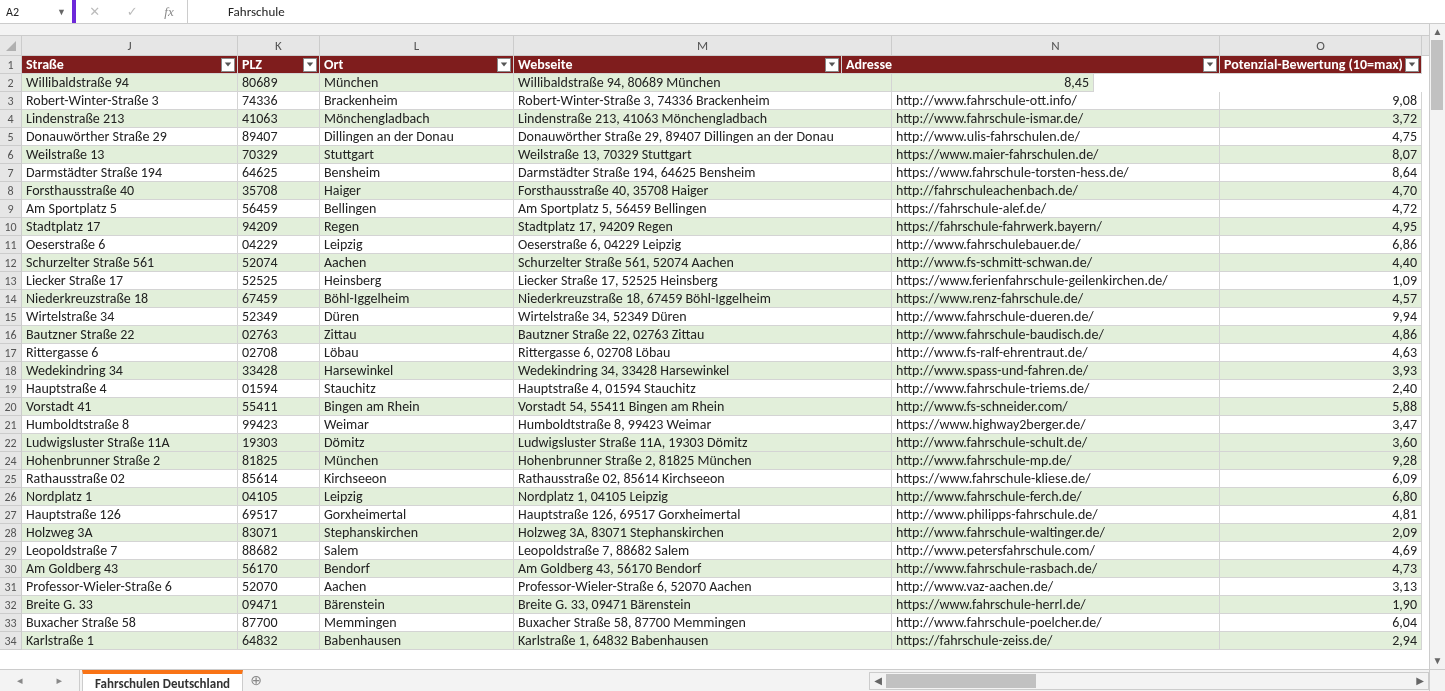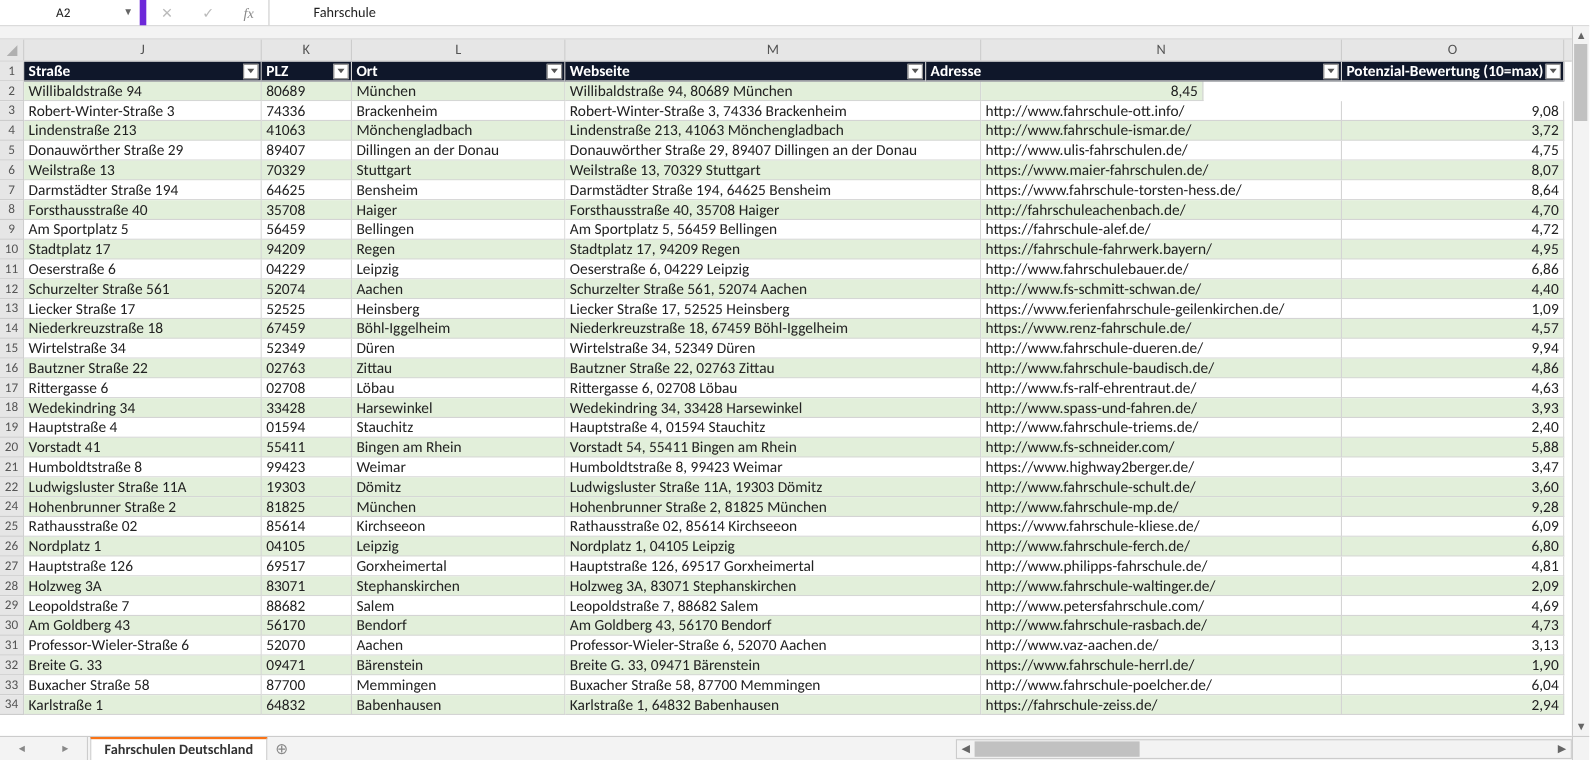--- a/index.html
+++ b/index.html
@@ -1,57 +1,57 @@
 <!DOCTYPE html>
 <html><head>
 <meta charset="utf-8">
 <style>
   * { box-sizing: border-box; margin: 0; padding: 0; }
   body { font-family: Calibri, Arial, sans-serif; font-size: 14px; background: #fff; overflow: hidden; width: 1445px; height: 691px; position: relative; color: #222; }
 
   
   .formula-bar { height: 24px; border-bottom: 1px solid #ccc; display: flex; align-items: stretch; background: #fff; }
-  .name-box { width: 88px; border-right: 6px solid #6d28d9; display: flex; align-items: center; padding: 0 6px; font-size: 12px; margin-left: 45px; }
+  .name-box { width: 76px; border-right: 4px solid #6d28d9; display: flex; align-items: center; padding: 0 6px; font-size: 12px; }
   .name-box .dd { margin-left: auto; font-size: 9px; color: #666; }
   .fx-controls { width: 112px; border-right: 1px solid #ccc; display: flex; align-items: center; justify-content: space-around; color: #bbb; font-size: 13px; }
   .fx-label { color: #888; font-style: italic; font-family: "Times New Roman", serif; font-size: 13px; }
   .formula-input { flex: 1; display: flex; align-items: center; padding-left: 8px; font-size: 13px; margin-left: 32px; }
 
   
   .grid-wrap { position: absolute; top: 24px; left: 0; right: 16px; bottom: 22px; overflow: hidden; }
   .spacer-row { height: 12px; background: #f3f3f3; border-bottom: 1px solid #ccc; }
 
   .col-headers { display: flex; height: 20px; background: #e6e6e6; border-bottom: 1px solid #ccc; }
   .row-hdr-space { width: 22px; border-right: 1px solid #ccc; background: #e6e6e6; display:flex; align-items:center; justify-content:center;}
   .row-hdr-space svg { width:10px; height:10px; }
   .col-header { border-right: 1px solid #ccc; text-align: center; font-size: 13px; color: #555; line-height: 20px; }
 
   .rows-area { position: absolute; top: 32px; left: 0; right: 0; bottom: 0; overflow: hidden; }
   .row { display: flex; height: 18px; line-height: 18px; }
   .row-hdr { width: 22px; text-align: center; font-size: 12px; color: #555; background: #e6e6e6; border-right: 1px solid #ccc; border-bottom: 1px solid #ccc;}
   .cell { border-right: 1px solid #d4d4d4; border-bottom: 1px solid #d4d4d4; padding: 0 4px; white-space: nowrap; overflow: hidden; font-size: 14px;}
-  .row.header .cell { background: #0f172a; color: #fff; font-weight: bold; position: relative; }
+  .row.header .cell { background: #7f1d1d; color: #fff; font-weight: bold; position: relative; }
   .row.header .cell .filter { position: absolute; right: 2px; top: 2px; width: 14px; height: 14px; background: #fff; border: 1px solid #888; display:flex; align-items:center; justify-content:center;}
   .row.header .cell .filter svg { width:8px; height:8px;}
   .row.even .cell { background: #e2efda; }
   .row.odd .cell { background: #ffffff; }
   .num { text-align: right; }
 
   
   .c-J { width: 216px; }
   .c-K { width: 82px; }
   .c-L { width: 194px; }
   .c-M { width: 378px; }
   .c-N { width: 328px; }
   .c-O { width: 202px; }
 
   
   .tab-bar { position: absolute; bottom: 0; left: 0; right: 16px; height: 22px; background: #f3f3f3; border-top: 1px solid #ccc; display:flex; align-items:center;}
   .tab-nav { width: 80px; display:flex; align-items:center; justify-content:space-around; color:#888; font-size:11px; border-right:1px solid #ccc; height:100%;}
-  .sheet-tab { background:#fff; border:1px solid #ccc; border-bottom:none; border-top:2px solid #f97316; padding:0 12px; height:22px; line-height:20px; font-size:13px; font-weight:bold; color:#333; margin-left:2px;}
+  .sheet-tab { background:#fff; border:1px solid #ccc; border-bottom:none; border-top:4px solid #f97316; padding:0 12px; height:22px; line-height:20px; font-size:13px; font-weight:bold; color:#333; margin-left:2px;}
   .add-sheet { width:26px; height:22px; display:flex; align-items:center; justify-content:center; color:#888; font-size:14px;}
   .hscroll { margin-left:auto; width:560px; height:18px; background:#f3f3f3; border:1px solid #ccc; position:relative; display:flex; align-items:center;}
   .hscroll .arrow { width:16px; text-align:center; font-size:10px; color:#666;}
   .hscroll .track { flex:1; position:relative; height:100%;}
   .hscroll .thumb { position:absolute; left:0; top:1px; height:14px; width:150px; background:#c1c1c1;}
 
   
   .vscroll { position:absolute; top:24px; right:0; bottom:22px; width:16px; background:#f3f3f3; border-left:1px solid #ccc; display:flex; flex-direction:column; align-items:center;}
   .vscroll .arrow { height:16px; width:100%; text-align:center; font-size:10px; color:#666; line-height:16px;}
   .vscroll .track { flex:1; width:100%; position:relative;}

